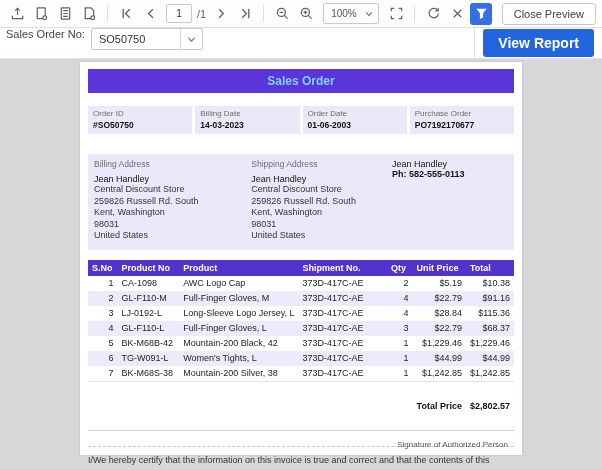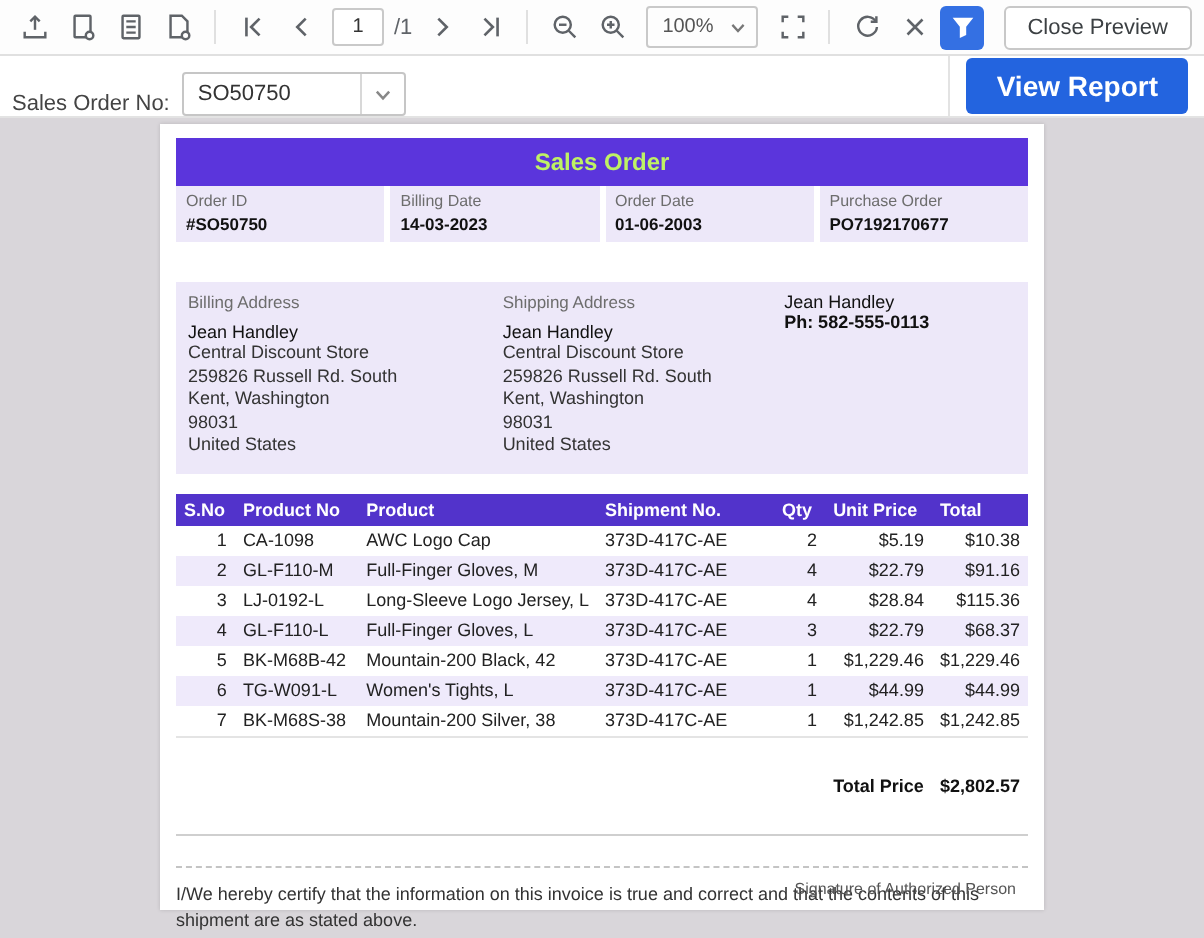--- a/index.html
+++ b/index.html
@@ -22,43 +22,43 @@
     padding:0 4px 0 7px; margin:0 4px; cursor:pointer; }
   .zoom-select span { font-size:10px; color:#555; }
   .zoom-select svg { width:10px; height:10px; color:#777; }
   .close-btn { margin-left:auto; padding:4px 11px; background:#fff; border:1px solid #c8c8c8;
     border-radius:3px; font-size:11px; color:#3c4043; cursor:pointer;
     font-family:"Liberation Sans", sans-serif; }
 
   
   .param-bar { height:31px; background:#fff; border-bottom:1px solid #e3e3e3;
     display:flex; align-items:stretch; }
-  .param-left { display:flex; align-items:flex-end; padding:0 6px; flex:1; }
+  .param-left { display:flex; align-items:flex-start; padding:0 6px; flex:1; }
   .plabel { font-size:11px; color:#444; margin-right:6px; }
   .pselect { width:112px; height:22px; border:1px solid #c6c6c6; border-radius:2px;
     display:flex; align-items:center; cursor:pointer; background:#fff; }
   .pselect .val { flex:1; font-size:11px; color:#333; padding-left:7px; }
   .pselect .chev { width:22px; height:100%; border-left:1px solid #d8d8d8;
     display:flex; align-items:center; justify-content:center; color:#888; }
   .pselect .chev svg { width:11px; height:11px; }
   .param-right { border-left:1px solid #e3e3e3; display:flex; align-items:center;
     padding:0 8px; }
   .view-btn { background:#2364DF; color:#fff; border:none; border-radius:3px;
     padding:6px 15px; font-size:14px; font-weight:bold; cursor:pointer;
     font-family:"Liberation Sans", sans-serif; }
 
   
   .content { height:410px; background:#D9D6DA; position:relative; }
   .page { position:absolute; left:80px; top:3px; width:442px; height:393px;
     background:#fff; padding:7px 8px; box-shadow:0 0 2px rgba(0,0,0,.15); }
 
-  .title-bar { height:24px; background:#5B35DC; color:#bef264; font-weight:bold;
+  .title-bar { height:24px; background:#5B35DC; color:#7dd3fc; font-weight:bold;
     font-size:12px; display:flex; align-items:center; justify-content:center; }
 
-  .info-row { display:flex; gap:3px; }
+  .info-row { display:flex; gap:3px; margin-top:13px; }
   .info-box { flex:1; background:#EDE8F9; padding:3px 5px 4px; }
   .info-box .lbl { font-size:8px; color:#6d6d6d; margin-bottom:2px; white-space:nowrap; }
   .info-box .val { font-size:8.5px; font-weight:bold; color:#111; white-space:nowrap; }
 
   .addr-block { display:flex; margin-top:20px; background:#EDE8F9; padding:5px 6px 8px; }
   .addr-col .lbl { font-size:8.5px; color:#6d6d6d; margin-bottom:5px; }
   .addr-col .nm  { font-size:9px; font-weight:normal; color:#111; }
   .addr-lines div, .addr-col .ph { font-size:9px; color:#333; line-height:1.28; }
   .addr-col .ph { font-weight:bold; color:#111; }
   .c1 { width:38%; } .c2 { width:34%; } .c3 { width:28%; }

